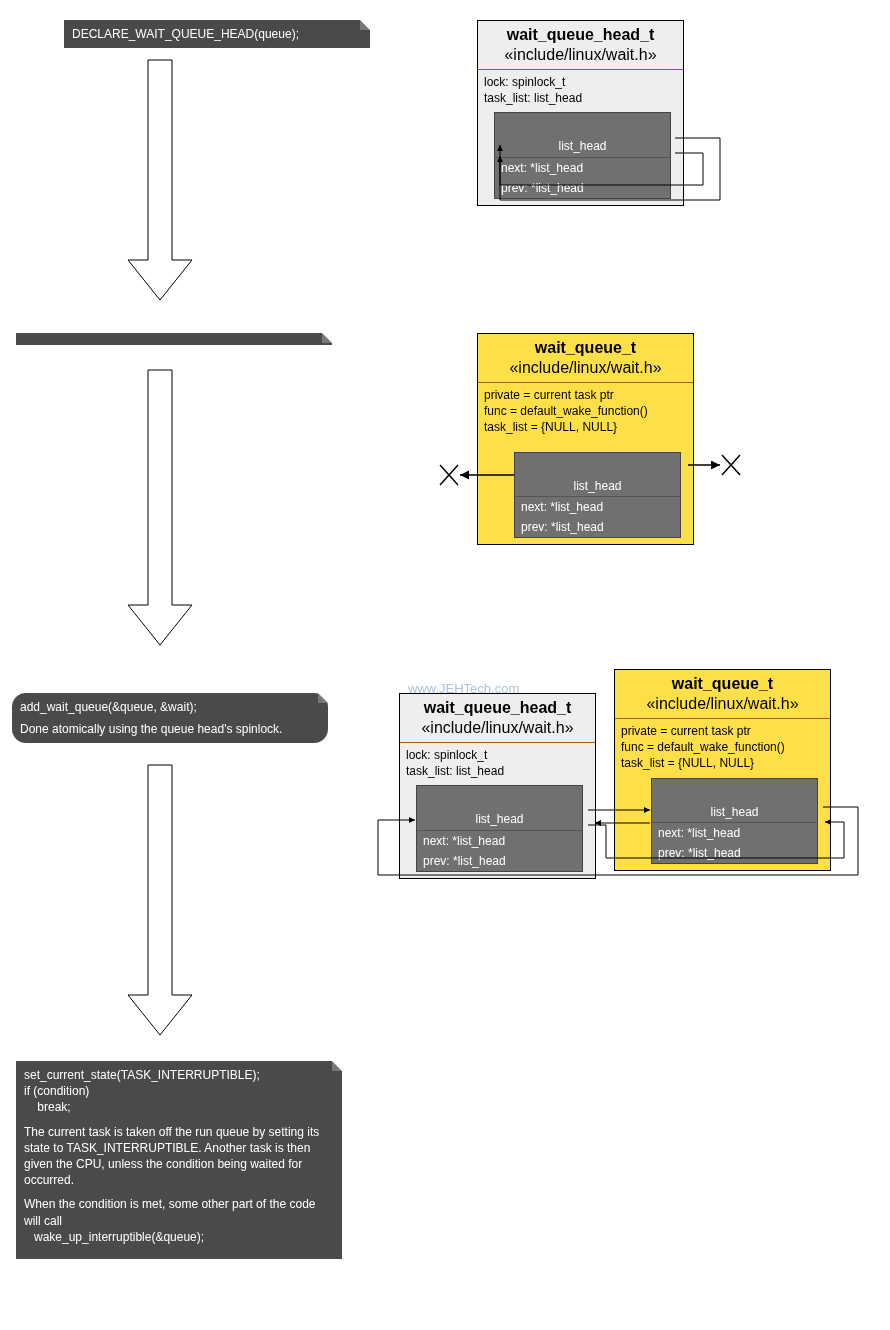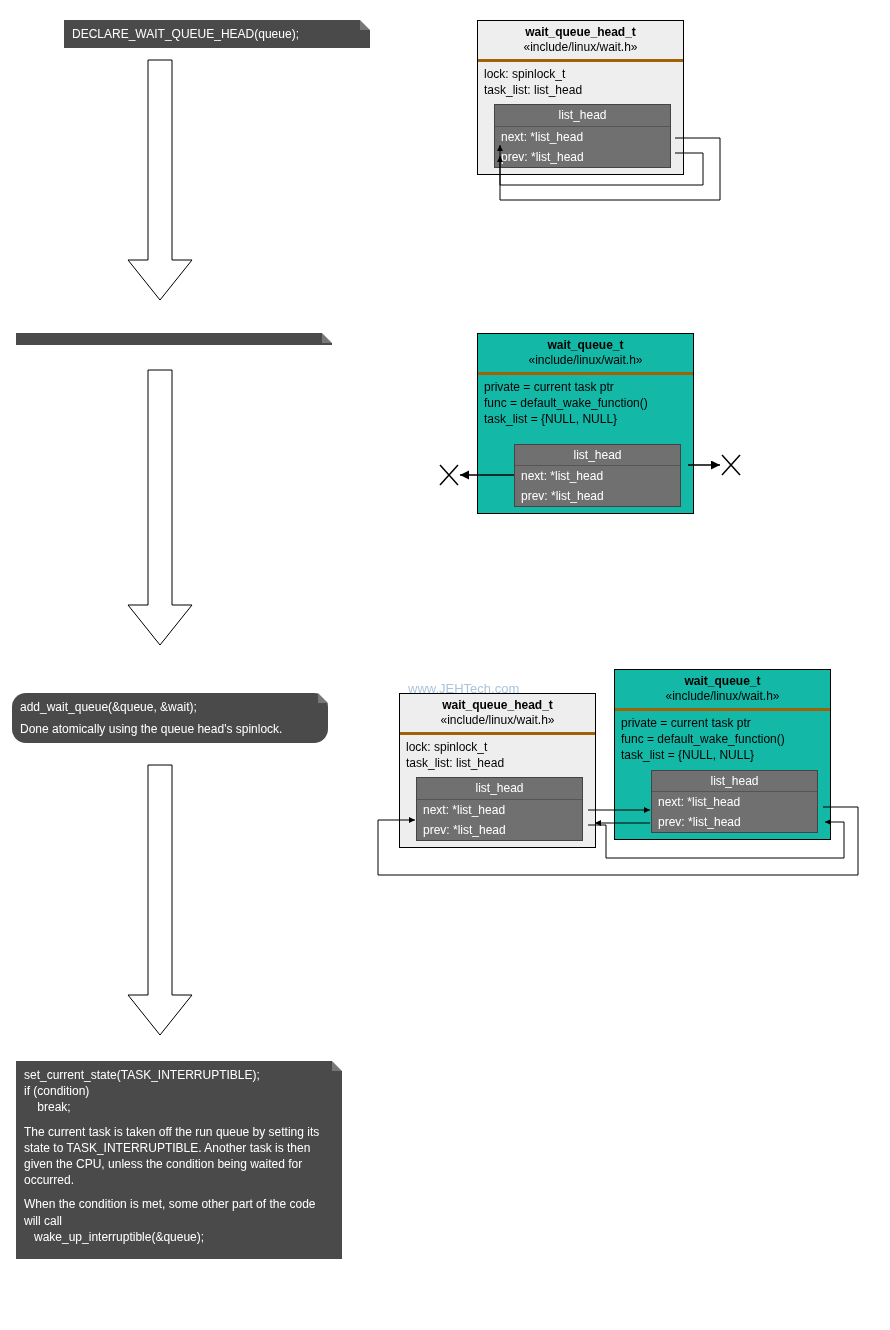--- a/index.html
+++ b/index.html
@@ -25,46 +25,47 @@
     top: 0; right: 0;
     width: 0; height: 0;
     border-top: 10px solid #fff;
     border-left: 10px solid #777;
   }
   .struct-box {
     position: absolute;
     border: 1px solid #000;
     background: #eee;
   }
-  .struct-box.white { background: #14b8a6; }
+  .struct-box.white { background: #fde047; }
   .struct-title {
-    border-bottom: 3px solid #a16207;
+    border-bottom: 1px solid #a16207;
     text-align: center;
     padding: 4px 6px;
-    font-size: 12px;
+    font-size: 16px;
     line-height: 1.25;
   }
   .struct-title b { font-weight: bold; }
   .struct-body {
     padding: 4px 6px 6px 6px;
     font-size: 12px;
     line-height: 1.35;
     position: relative;
   }
   .inner-list-head {
     background: #707070;
     color: #fff;
     border: 1px solid #444;
     margin-top: 6px;
   }
   .inner-list-head .hd {
     text-align: center;
     padding: 2px 4px;
     font-size: 12px;
     border-bottom: 1px solid #555;
+    margin-top: 23px;
   }
   .inner-list-head .row {
     padding: 2px 6px;
     font-size: 12px;
   }
   .watermark {
     position: absolute;
     color: #88aacc;
     font-size: 13px;
     opacity: 0.7;

